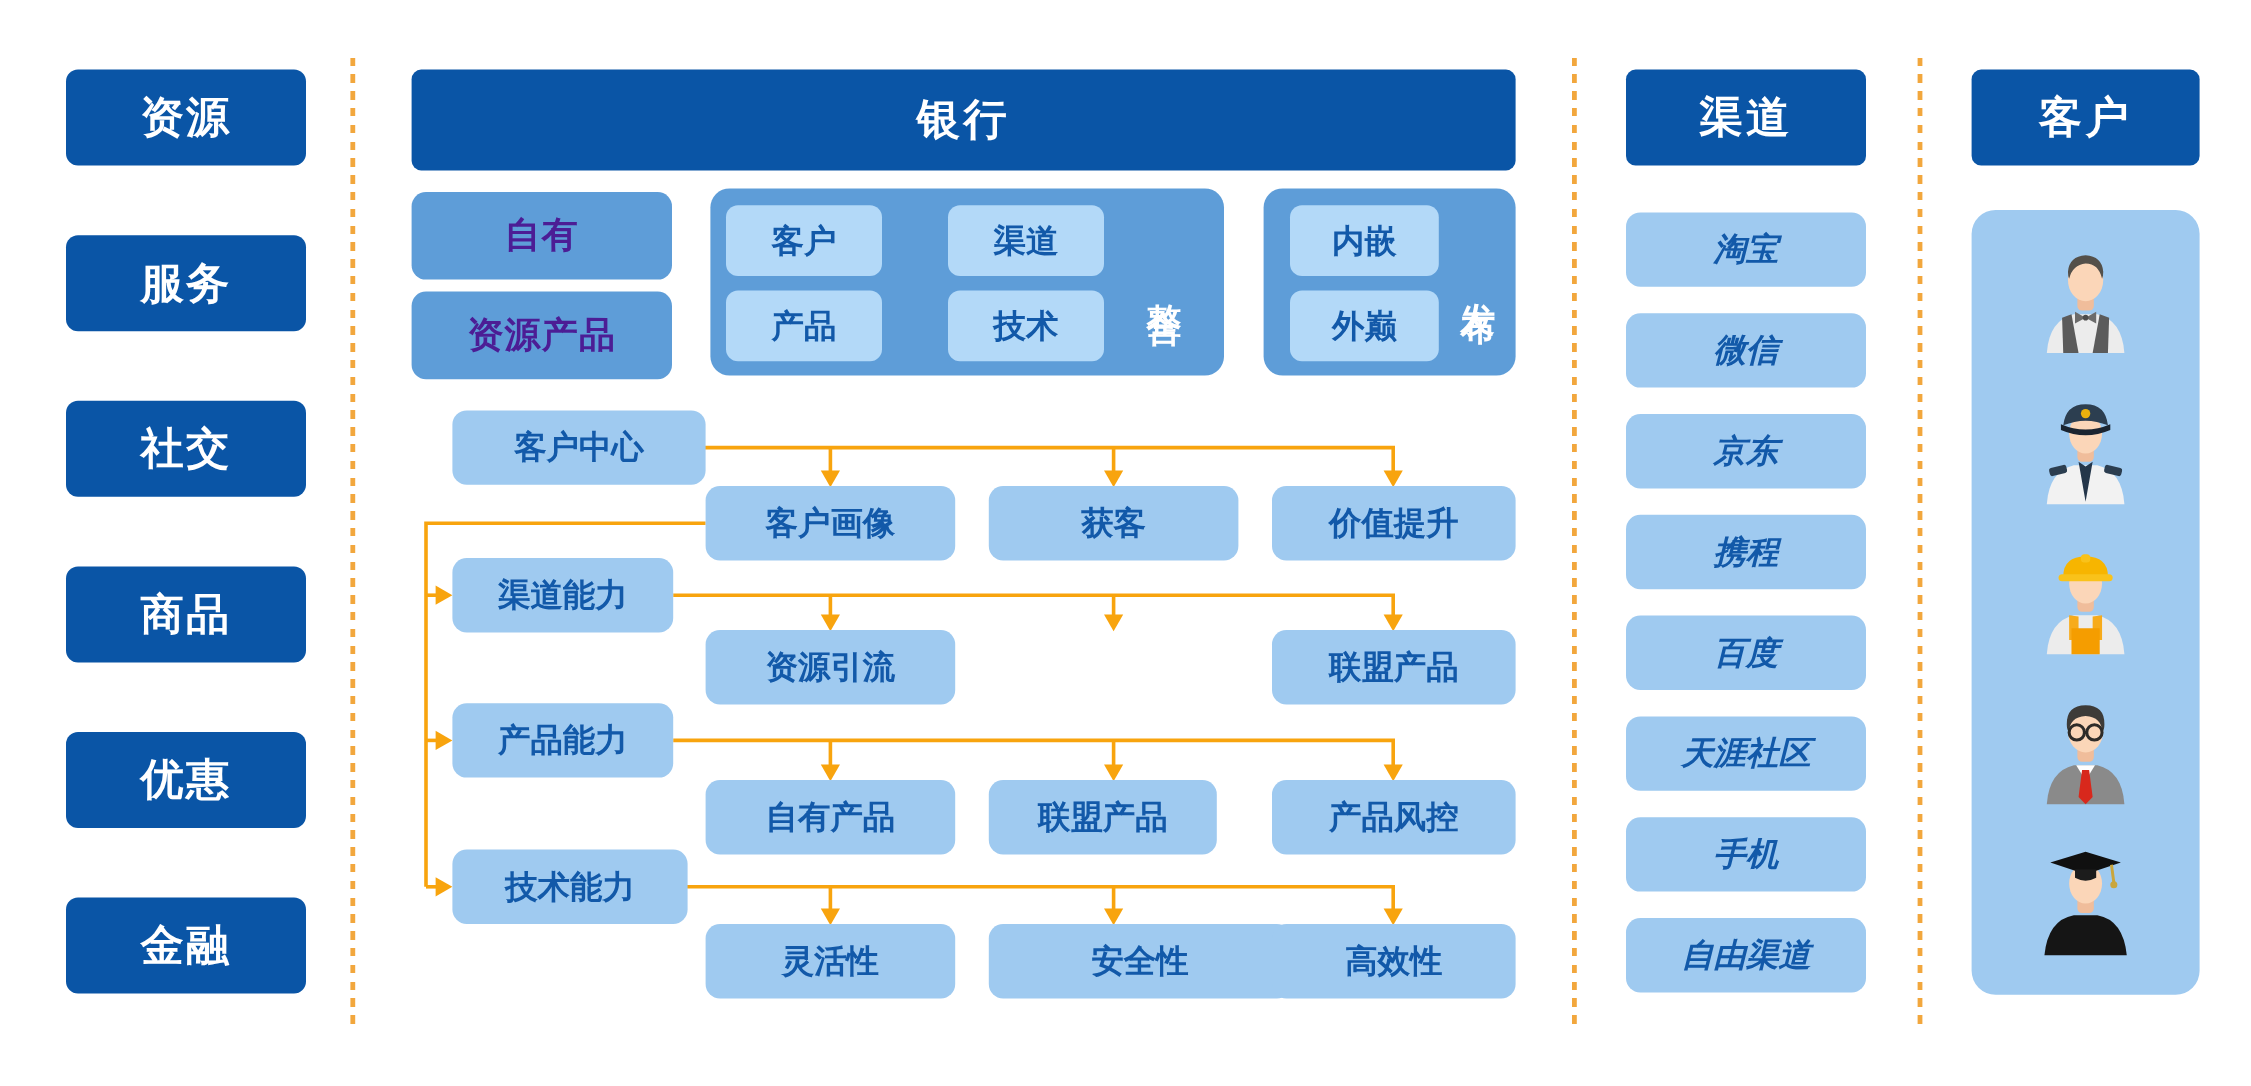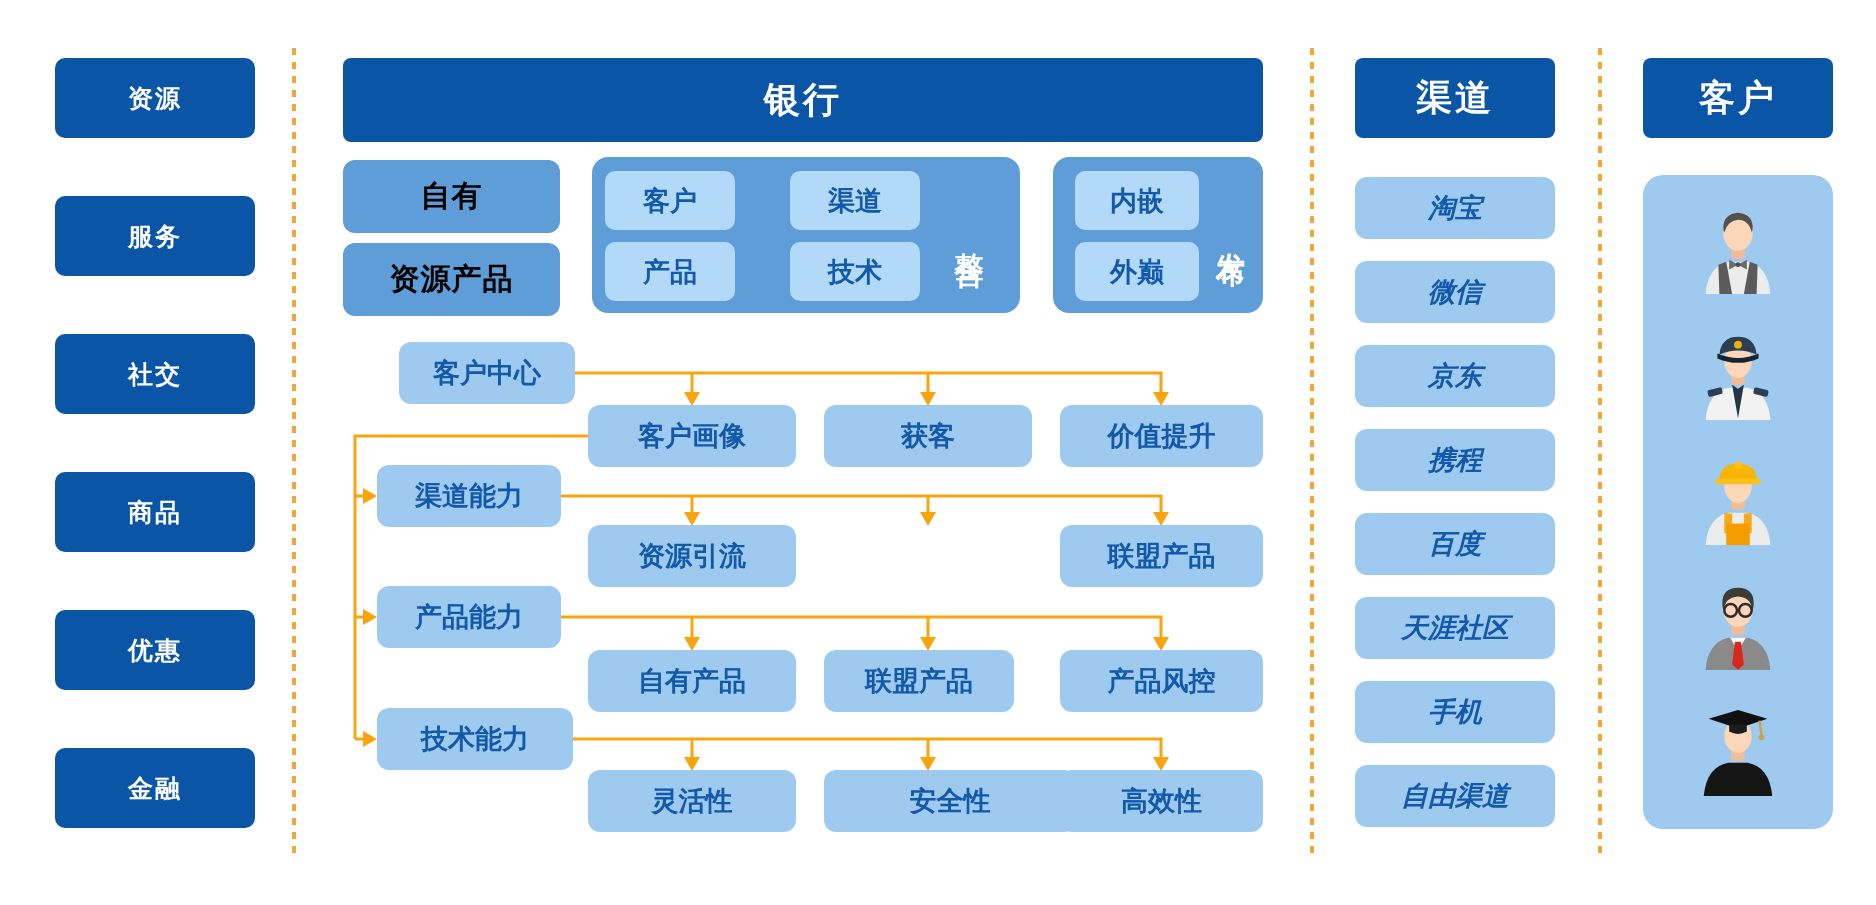--- a/index.html
+++ b/index.html
@@ -11,38 +11,38 @@
     --text-blue:#1259a9;
     --orange:#f8a40e;
     --dash-orange:#f2a73d;
   }
   *{box-sizing:border-box;margin:0;padding:0}
   body{background:#ffffff;font-family:"Liberation Sans","DejaVu Sans",sans-serif;}
   .canvas{position:relative;width:1876px;height:905px;background:#ffffff;overflow:hidden;}
 
   .pill{
     width:200px;height:80px;border-radius:10px;background:var(--dark-blue);
-    color:#fff;font-size:25px;font-weight:bold;display:flex;align-items:center;justify-content:center;
+    color:#fff;font-size:36px;font-weight:bold;display:flex;align-items:center;justify-content:center;
     letter-spacing:2px;
   }
   .left-col{position:absolute;left:55px;top:58px;display:flex;flex-direction:column;gap:58px;}
 
   .sep{
     position:absolute;top:48px;height:812px;width:4px;
     background:repeating-linear-gradient(180deg,var(--dash-orange) 0 7px,transparent 7px 14px);
   }
 
   .hdr{
     position:absolute;background:var(--dark-blue);border-radius:8px;color:#fff;
     font-size:36px;font-weight:bold;display:flex;align-items:center;justify-content:center;letter-spacing:3px;
   }
 
   .own{
     position:absolute;left:343px;width:217px;height:73px;background:var(--mid-blue);border-radius:12px;
-    color:#000000;font-size:30px;font-weight:bold;display:flex;align-items:center;justify-content:center;letter-spacing:1px;
+    color:#4c1d95;font-size:30px;font-weight:bold;display:flex;align-items:center;justify-content:center;letter-spacing:1px;
   }
 
   .group{position:absolute;top:157px;height:156px;background:var(--mid-blue);border-radius:16px;}
   .cell{
     position:absolute;height:59px;background:var(--lighter-blue);border-radius:10px;
     color:var(--text-blue);font-size:27px;font-weight:600;display:flex;align-items:center;justify-content:center;
   }
   .vlabel{
     position:absolute;top:0;height:156px;display:flex;align-items:center;justify-content:center;
     writing-mode:vertical-rl;color:#fff;font-size:29px;font-weight:bold;letter-spacing:5px;
@@ -149,21 +149,21 @@
       <path class="con" d="M588,436 H355 V739"></path>
       <path class="con" d="M355,496 H364"></path>
       <path class="con" d="M355,617 H364"></path>
       <path class="con" d="M355,739 H364"></path>
       <polygon class="ah" points="363,488 363,504 377,496"></polygon>
       <polygon class="ah" points="363,609 363,625 377,617"></polygon>
       <polygon class="ah" points="363,731 363,747 377,739"></polygon>
     </g>
   </svg>
 
-  <div class="fbox" style="left:399px;top:342px;width:176px">客户中心</div>
+  <div class="fbox" style="left:377px;top:342px;width:211px">客户中心</div>
   <div class="fbox" style="left:377px;top:465px;width:184px">渠道能力</div>
   <div class="fbox" style="left:377px;top:586px;width:184px">产品能力</div>
   <div class="fbox" style="left:377px;top:708px;width:196px">技术能力</div>
 
   <div class="fbox" style="left:588px;top:405px;width:208px">客户画像</div>
   <div class="fbox" style="left:824px;top:405px;width:208px">获客</div>
   <div class="fbox" style="left:1060px;top:405px;width:203px">价值提升</div>
 
   <div class="fbox" style="left:588px;top:525px;width:208px">资源引流</div>
   <div class="fbox" style="left:1060px;top:525px;width:203px">联盟产品</div>

